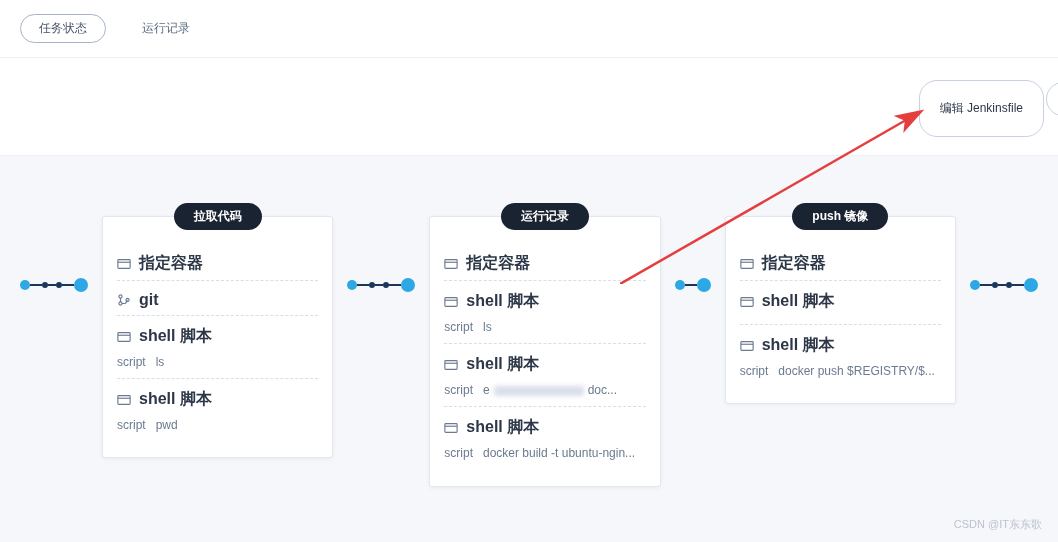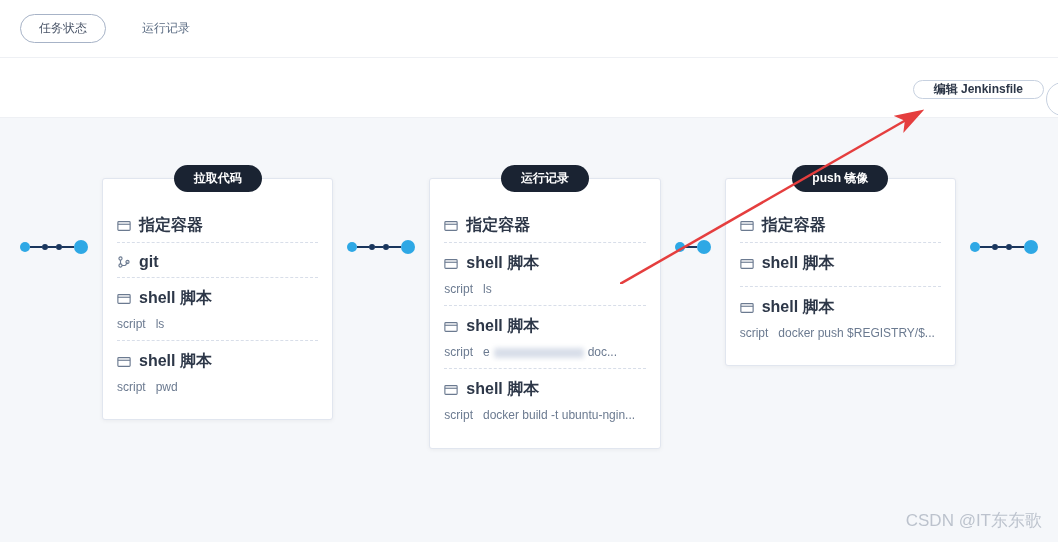--- a/index.html
+++ b/index.html
@@ -41,24 +41,24 @@
       justify-content: flex-end;
       padding: 22px 14px 18px 14px;
       gap: 10px;
       background: #fff;
       border-bottom: 1px solid #eef0f4;
     }
     .btn-outline {
       border: 1px solid #c7d1e0;
       background: #fff;
       border-radius: 18px;
-      padding: 0 20px;
+      padding: 19px 20px;
       font-size: 12px;
       color: #2d3748;
-      font-weight: 700;
+      font-weight: 400;
       cursor: pointer;
     }
     .canvas {
       padding: 60px 20px 20px 20px;
       display: flex;
       align-items: flex-start;
       gap: 14px;
       overflow: hidden;
     }
     .node-dots {
@@ -153,21 +153,21 @@
       width: 310px;
       height: 180px;
       pointer-events: none;
       z-index: 10;
     }
     .watermark {
       position: absolute;
       bottom: 10px;
       right: 16px;
       color: #aeb6c2;
-      font-size: 17px;
+      font-size: 11px;
       opacity: 0.8;
     }
     .blur-span {
       filter: blur(2.5px);
       display: inline-block;
       background: #d8dee9;
       color: #d8dee9;
       border-radius: 2px;
       width: 90px;
       height: 10px;

